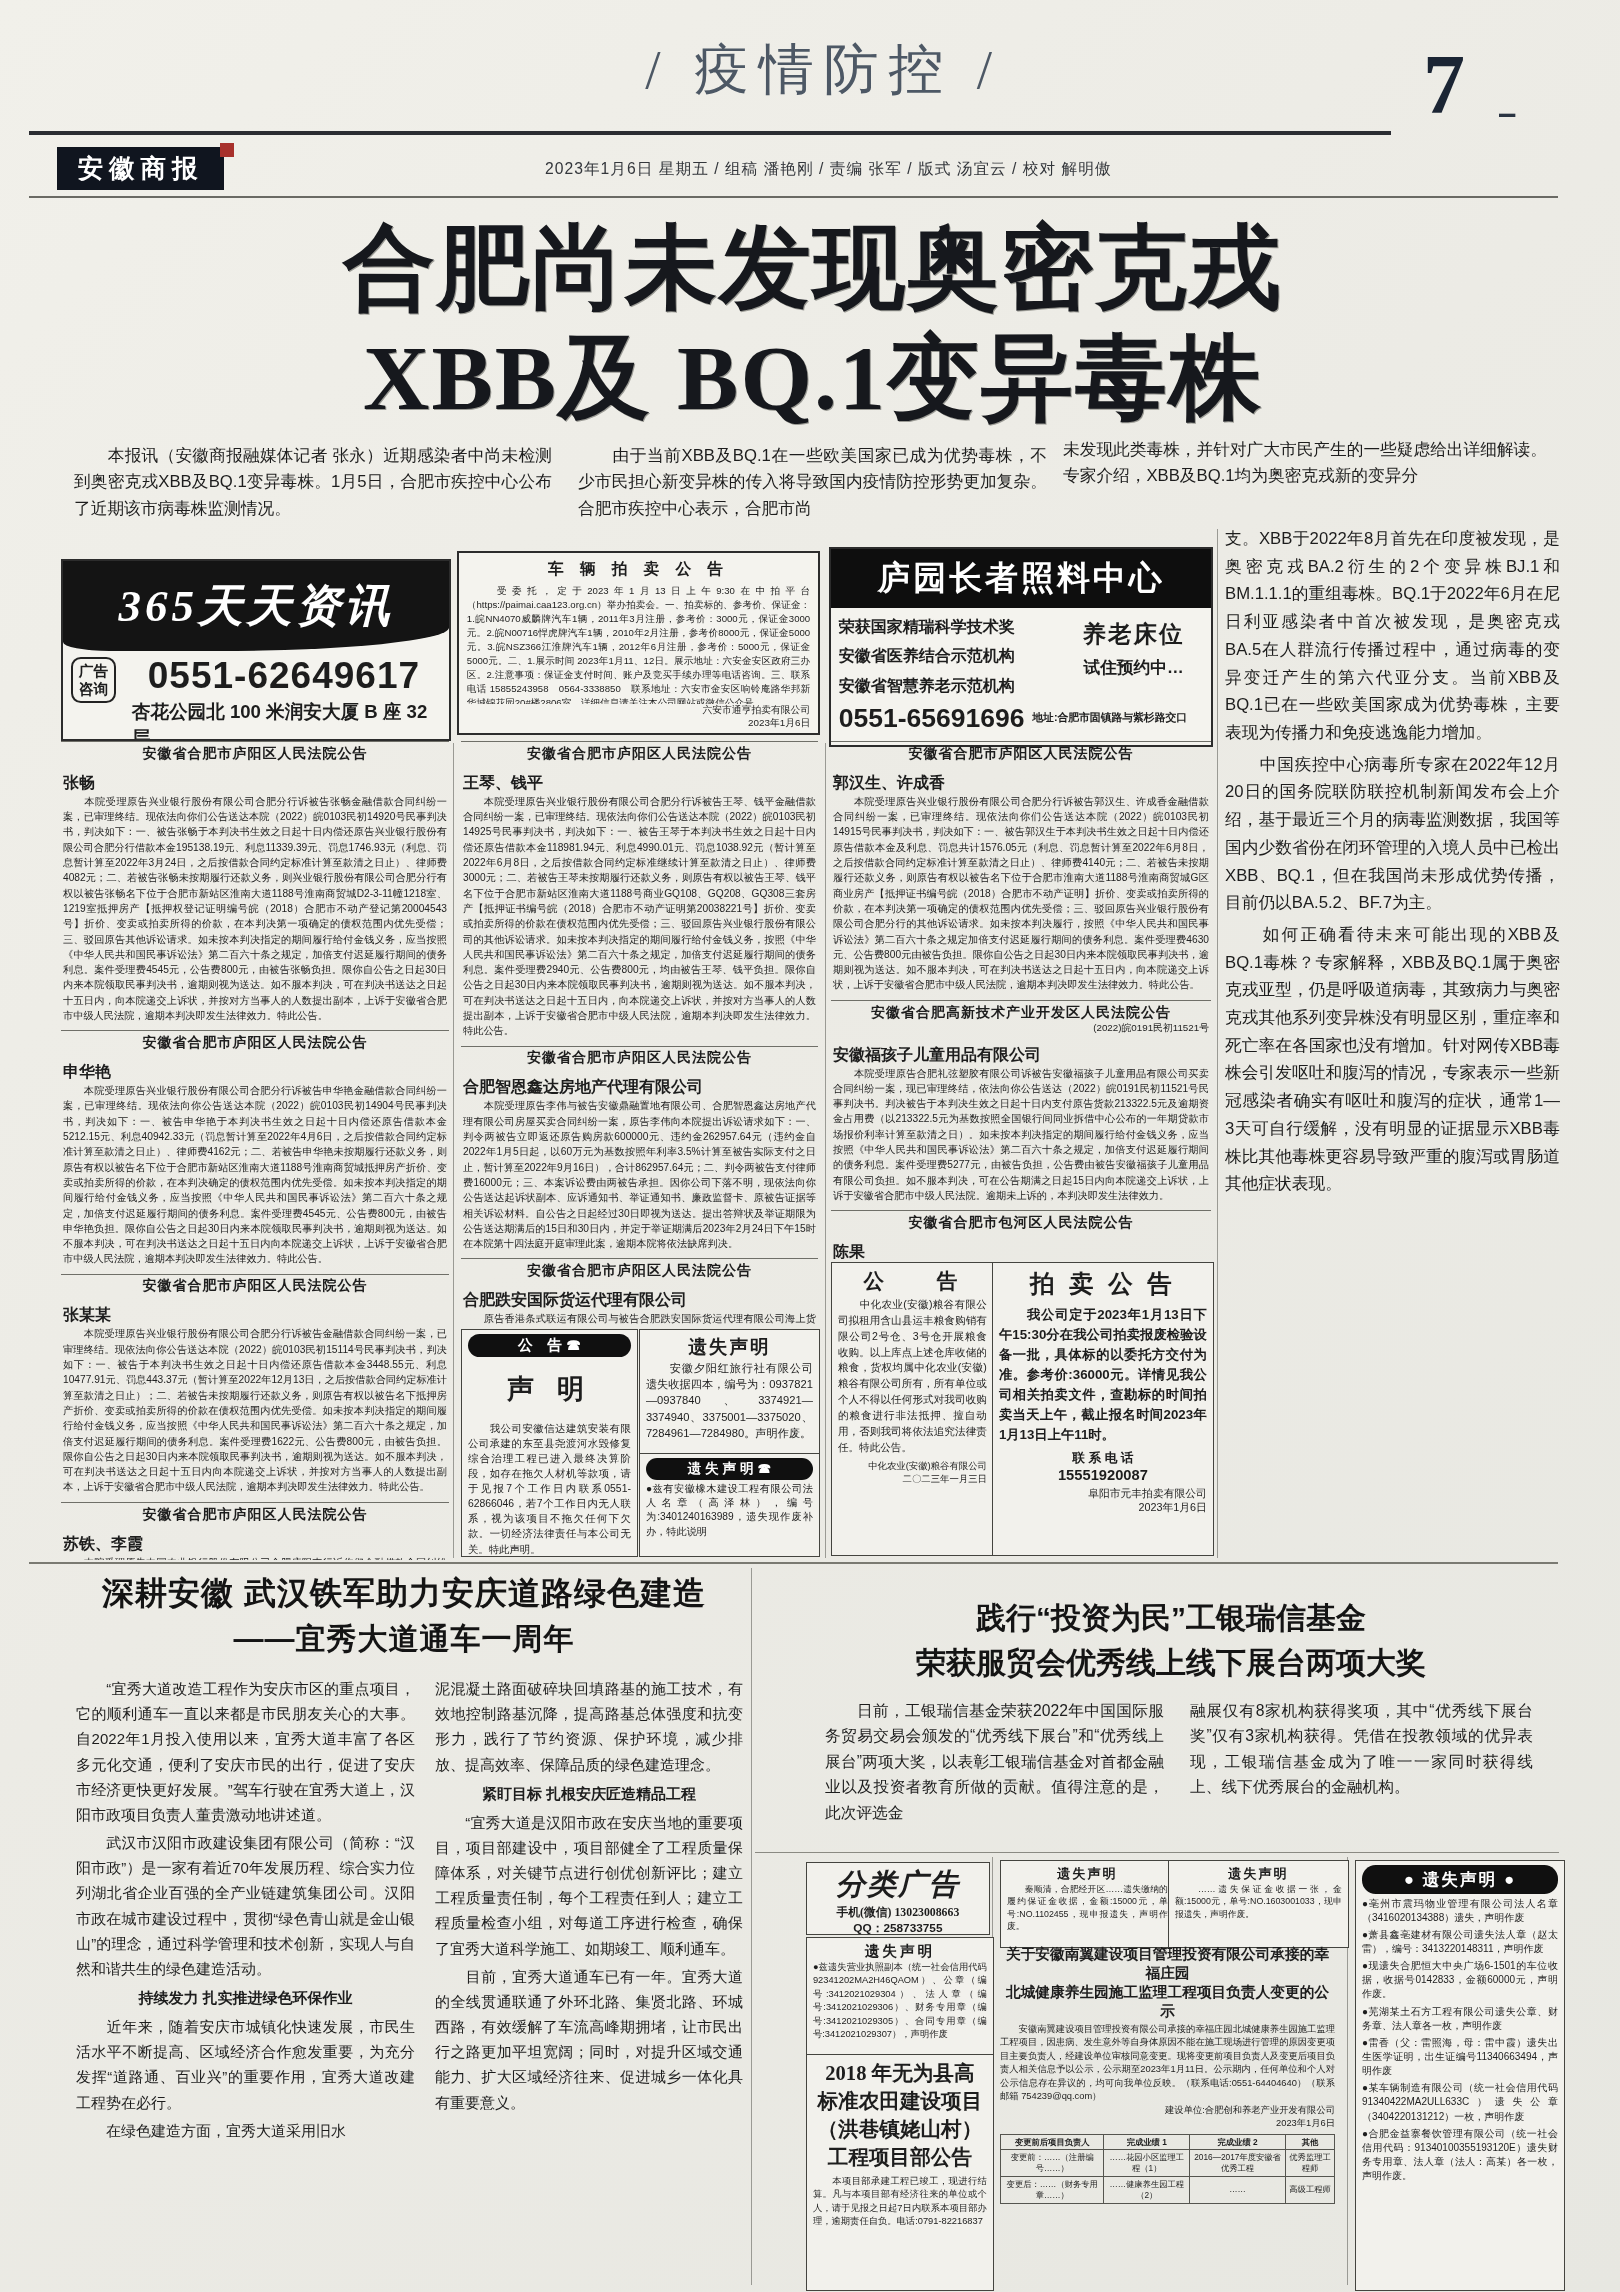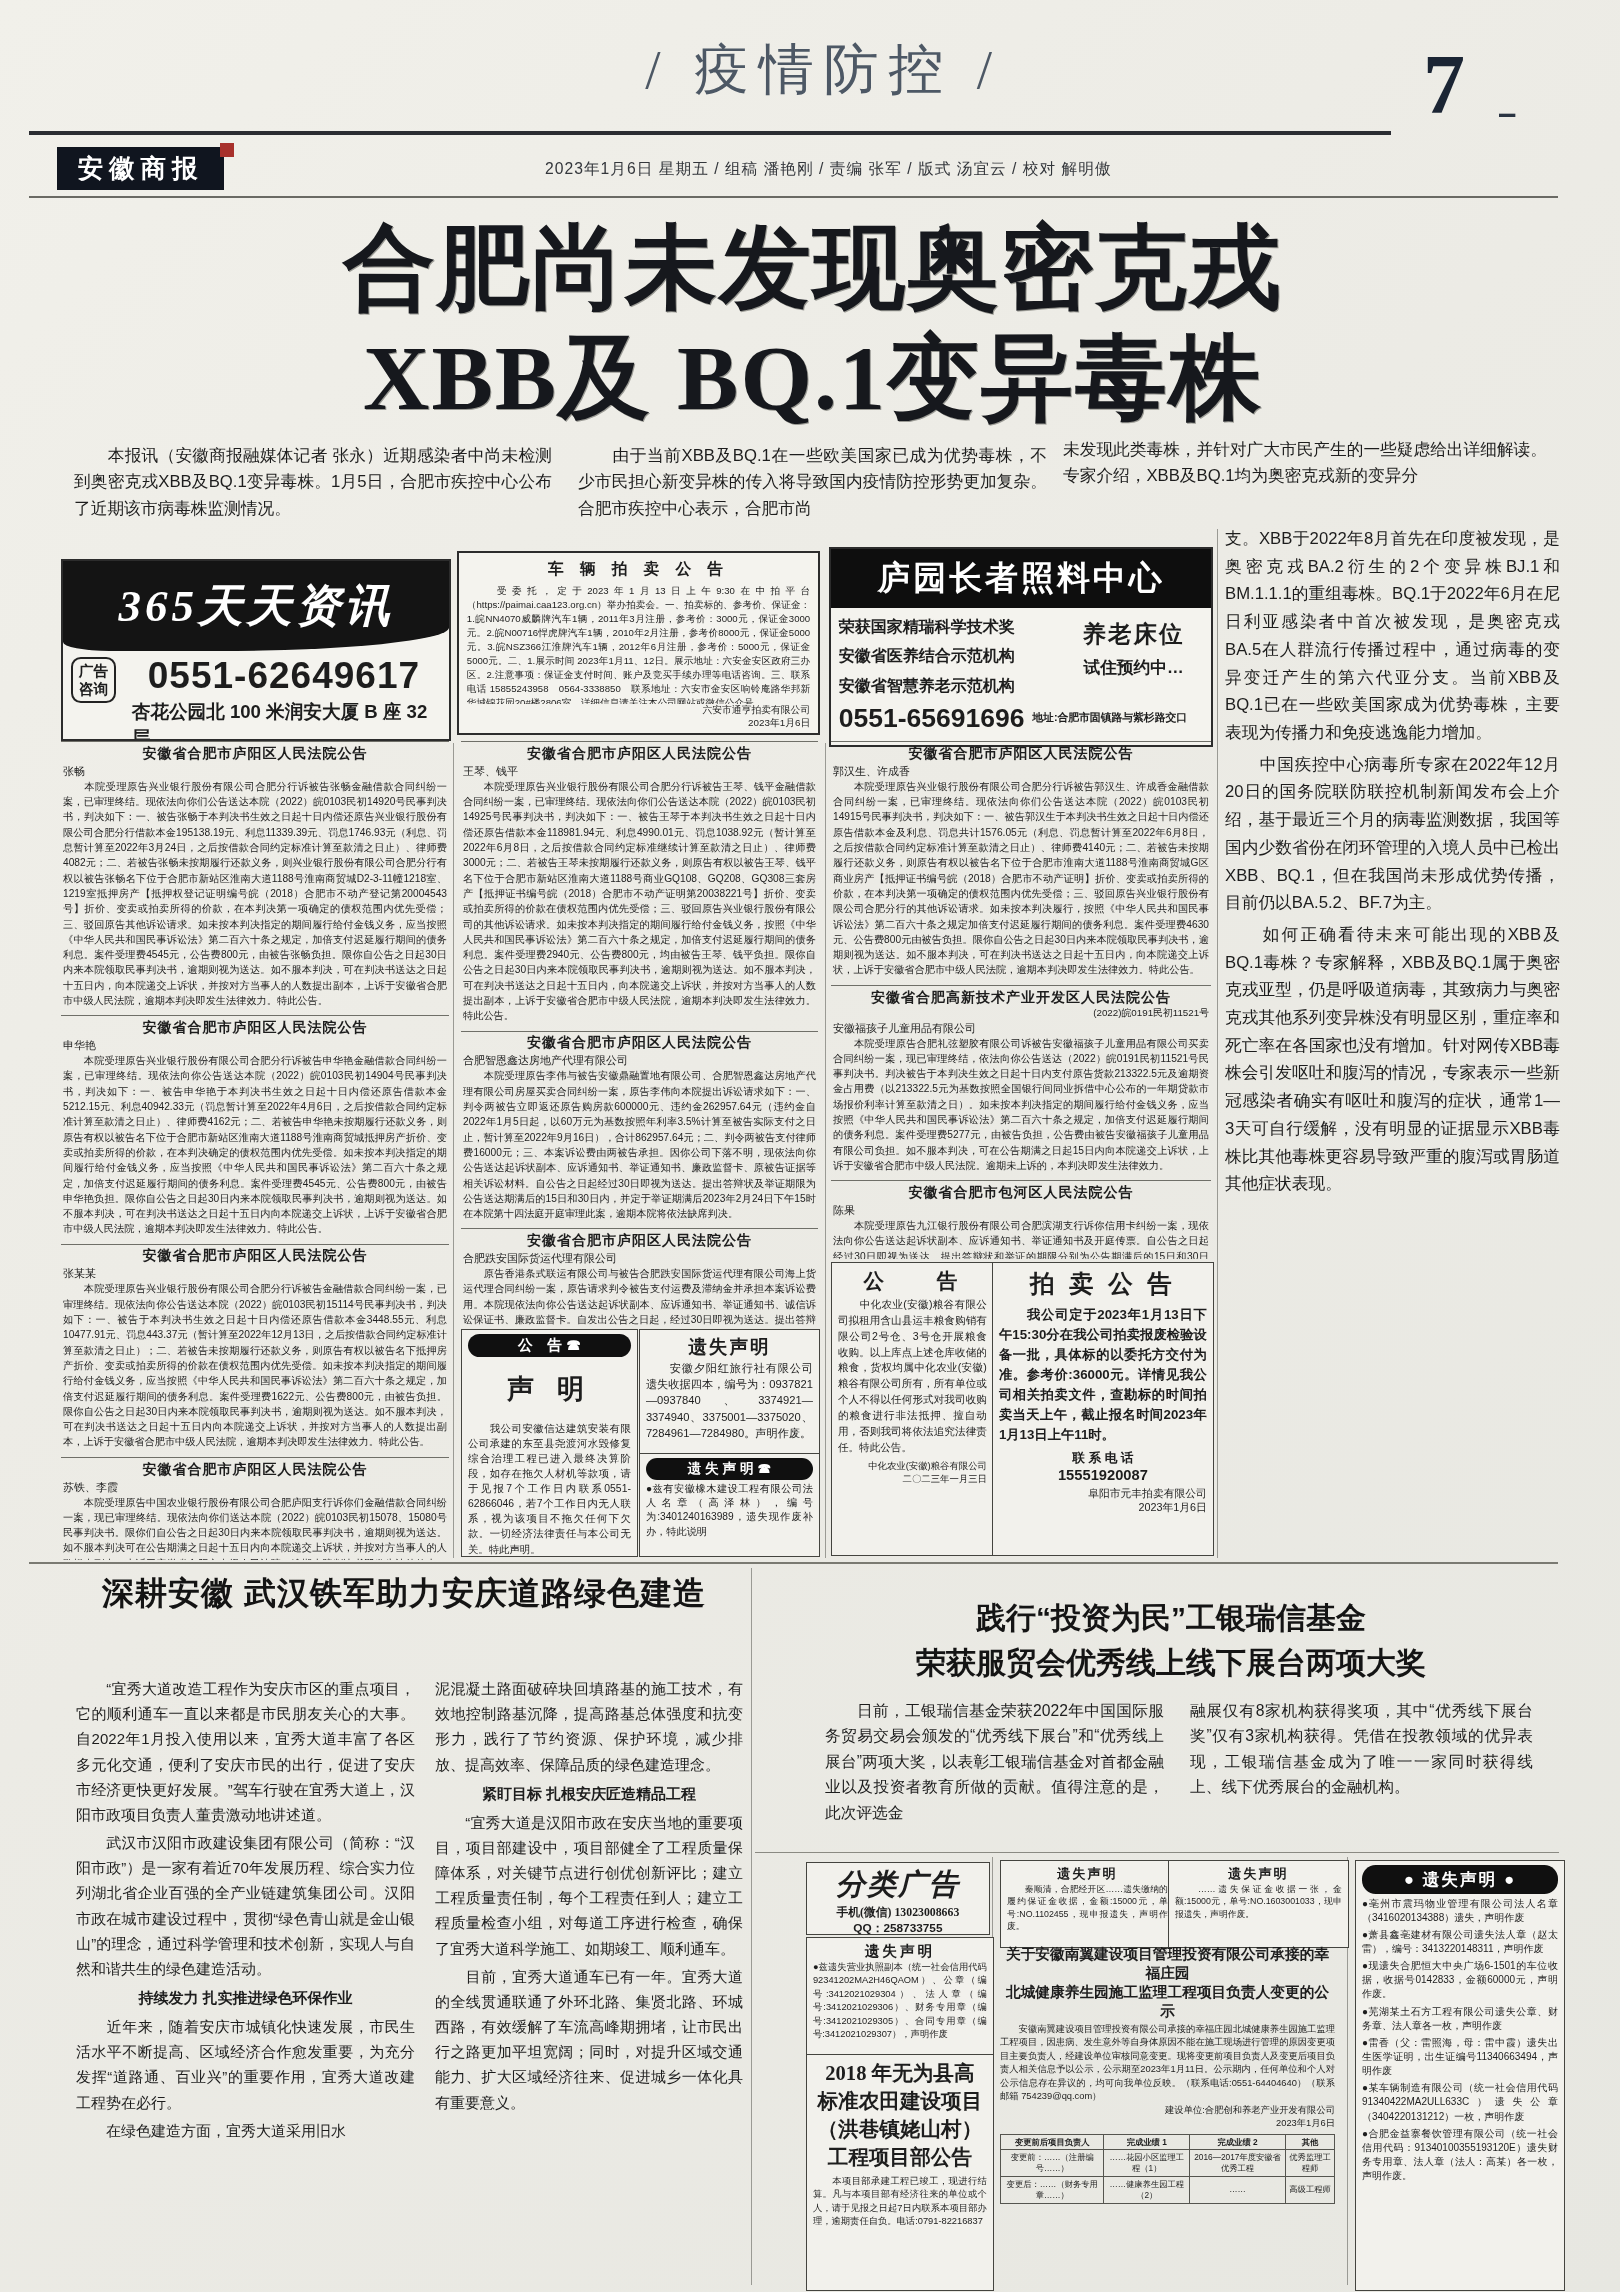--- a/index.html
+++ b/index.html
@@ -34,21 +34,21 @@
   .auction-title{font-size:15.7px;font-weight:700;letter-spacing:5.9px;text-align:center;margin:2px 0 3.9px;}
   .auction-body{font-size:9.6px;line-height:1.46;}
   .lv-banner{background:#0e0e0e;color:#fff;height:59px;display:flex;align-items:center;justify-content:center;
              font-size:33px;font-weight:900;letter-spacing:2.9px;}
   .lv-honor{font-size:16px;font-weight:700;line-height:1.85;}
   
   .ncol{overflow:hidden;}
   .nb{border-top:1.5px solid #6f6f68;padding:2.9px 2px 6.9px;}
   .nb-title{font-weight:700;font-size:14px;text-align:center;letter-spacing:1px;}
   .nb-sub{font-size:9.8px;text-align:right;}
-  .nb-name{font-size:11px;font-weight:400;margin-top:1px;}
+  .nb-name{font-size:16px;font-weight:700;margin-top:10px;}
   .nb-body{font-size:10.2px;line-height:1.5;text-align:justify;color:#222;}
   .boxed{border:1.5px solid #44443f;background:#f2f1ec;overflow:hidden;padding:3.9px 5.9px;}
   .ribbon{background:#101010;color:#fff;border-radius:13.7px;font-weight:700;text-align:center;}
   
   .subhead2{font-size:32px;font-weight:900;letter-spacing:1px;color:#141414;}
   .artbody{font-size:15px;line-height:1.68;}
   .artbody p{margin:0 0 2.9px 0;}
   .art-sub{font-weight:800;text-align:center;font-size:15px;margin:3.9px 0;}
   .icbc-h{font-size:30px;font-weight:900;color:#141414;}
   
@@ -227,20 +227,21 @@
     <div style="font-size:10.8px;text-align:right;">2023年1月6日</div>
   </div>
 
   <div class="abs rule" style="left:29px;top:1562px;width:1529px;height:2px;background:#7a7a72;"></div>
   <div class="abs vline" style="left:751px;top:1568px;height:717px;"></div>
   <div class="abs vline" style="left:992px;top:1857px;height:428px;"></div>
   <div class="abs vline" style="left:1347px;top:1857px;height:428px;"></div>
   <div class="abs rule" style="left:755px;top:1852px;width:804px;height:1px;background:#8a8a82;"></div>
 
   <div class="abs subhead2 ctr" style="left:61px;top:1572px;width:686px;">深耕安徽 武汉铁军助力安庆道路绿色建造</div>
+  <div class="abs subhead2 ctr" style="left:61px;top:1619px;width:686px;font-size:30px;">——宜秀大道通车一周年</div>
 
   <div class="abs artbody jt" style="left:76px;top:1676px;width:339px;height:608px;overflow:hidden;">
     <p>　　“宜秀大道改造工程作为安庆市区的重点项目，它的顺利通车一直以来都是市民朋友关心的大事。自2022年1月投入使用以来，宜秀大道丰富了各区多元化交通，便利了安庆市民的出行，促进了安庆市经济更快更好发展。”驾车行驶在宜秀大道上，汉阳市政项目负责人董贵激动地讲述道。</p>
     <p>　　武汉市汉阳市政建设集团有限公司（简称：“汉阳市政”）是一家有着近70年发展历程、综合实力位列湖北省企业百强的全产业链建筑集团公司。汉阳市政在城市建设过程中，贯彻“绿色青山就是金山银山”的理念，通过科学管理和技术创新，实现人与自然和谐共生的绿色建造活动。</p>
     <div class="art-sub">持续发力 扎实推进绿色环保作业</div>
     <p>　　近年来，随着安庆市城镇化快速发展，市民生活水平不断提高、区域经济合作愈发重要，为充分发挥“道路通、百业兴”的重要作用，宜秀大道改建工程势在必行。</p>
     <p>　　在绿色建造方面，宜秀大道采用旧水</p>
   </div>
   <div class="abs artbody jt" style="left:435px;top:1676px;width:308px;height:608px;overflow:hidden;">
     <p>泥混凝土路面破碎块回填路基的施工技术，有效地控制路基沉降，提高路基总体强度和抗变形力，践行了节约资源、保护环境，减少排放、提高效率、保障品质的绿色建造理念。</p>

